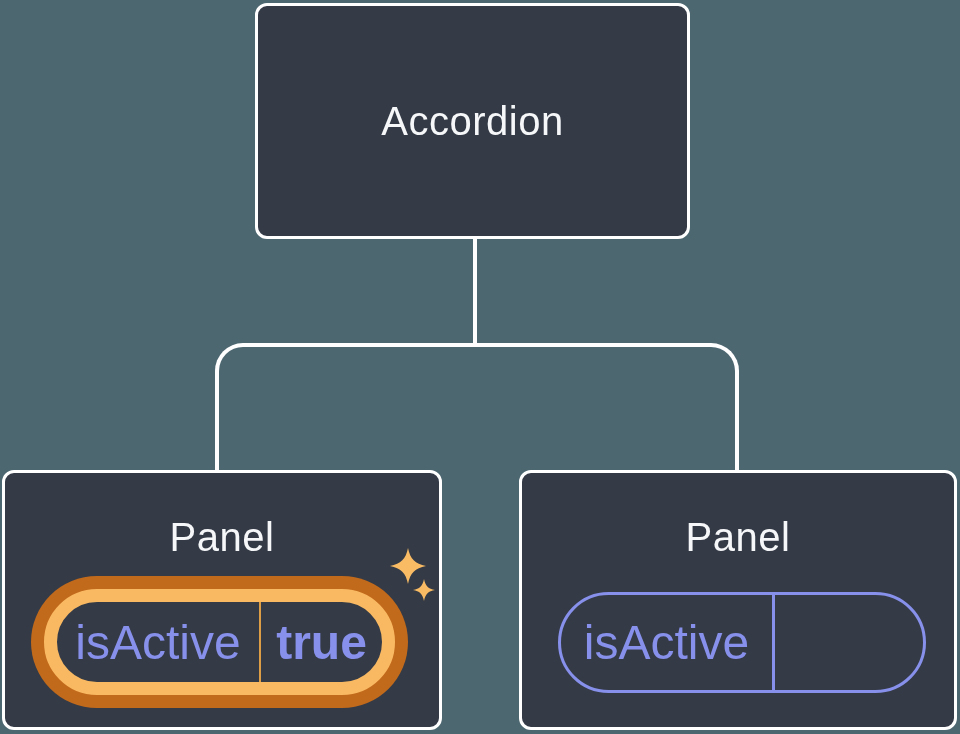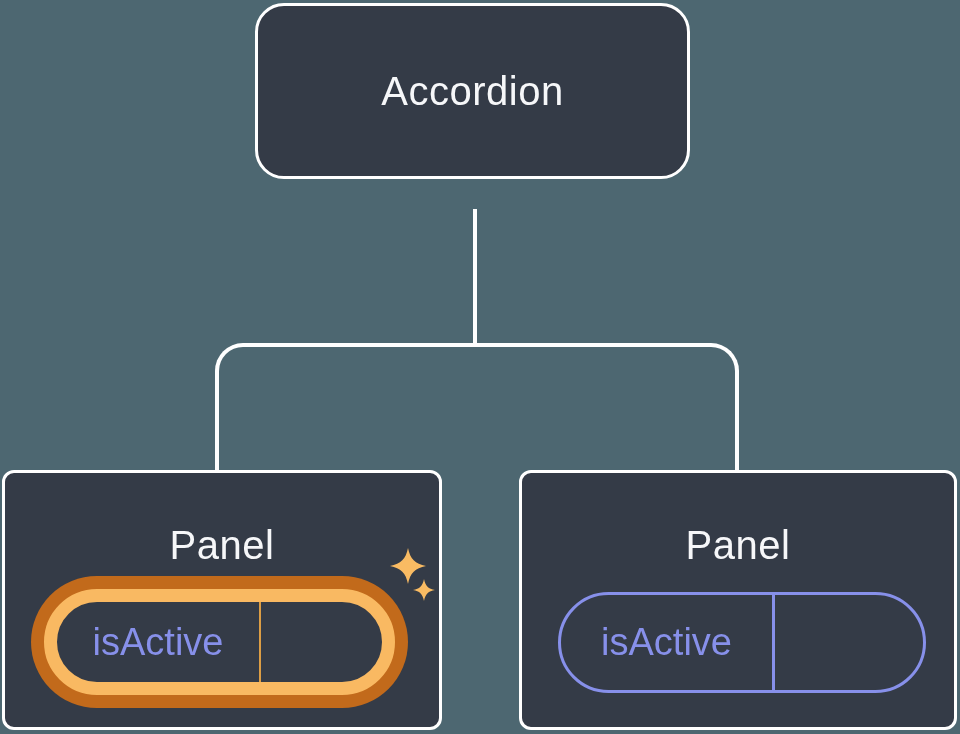--- a/index.html
+++ b/index.html
@@ -18,22 +18,22 @@
     border-radius: 12px;
     box-sizing: border-box;
   }
   .node-label {
     color: #F6F7F9;
     font-size: 40px;
     font-weight: 500;
     letter-spacing: 0.5px;
   }
   .root-node {
-    left: 255px; top: 3px; width: 435px; height: 176px;
-    display: flex; align-items: center; justify-content: center; border-radius: 29px;
+    left: 255px; top: 3px; width: 435px; height: 236px;
+    display: flex; align-items: center; justify-content: center;
   }
   .connector-stem {
     position: absolute;
     left: 473px; top: 209px; width: 4px; height: 138px;
     background: #FFFFFF;
   }
   .connector-branch {
     position: absolute;
     left: 215px; top: 343px; width: 524px; height: 127px;
     box-sizing: border-box;
@@ -41,21 +41,20 @@
     border-left: 4px solid #FFFFFF;
     border-right: 4px solid #FFFFFF;
     border-radius: 28px 28px 0 0;
   }
   .panel-left  { left: 2px;   top: 470px; width: 440px; height: 260px; }
   .panel-right { left: 519px; top: 470px; width: 438px; height: 260px; }
   .panel-title {
     position: absolute;
     top: 42px; left: 0; width: 100%;
     text-align: center;
-    margin-top: 8px;
   }
   .pill {
     position: absolute;
     box-sizing: border-box;
     display: flex;
     align-items: stretch;
     background: #343B47;
     overflow: hidden;
   }
   .pill-active {
@@ -71,21 +70,21 @@
   }
   .pill-cell {
     display: flex; align-items: center; justify-content: center;
   }
   .pill-active .cell-name  { width: 202px; }
   .pill-active .cell-value { flex: 1; }
   .pill-inactive .cell-name  { width: 211px; }
   .pill-inactive .cell-value { flex: 1; }
   .pill-text {
     color: #8790EA;
-    font-size: 38px;
+    font-size: 48px;
     font-weight: 400;
   }
   .pill-text-bold { font-weight: 700; }
   .divider-active   { width: 2px; background: #DD9E45; }
   .divider-inactive { width: 3px; background: #8790EA; }
   .sparkles {
     position: absolute;
     left: 388px; top: 546px;
     width: 50px; height: 58px;
   }
@@ -102,20 +101,23 @@
     <span class="node-label">Accordion</span>
   </div>
 
   <div class="node panel-left">
     <div class="panel-title node-label">Panel</div>
     <div class="pill pill-active">
       <div class="pill-cell cell-name">
         <span class="pill-text">isActive</span>
       </div>
       <div class="divider-active"></div>
+      <div class="pill-cell cell-value">
+        <span class="pill-text pill-text-bold">true</span>
+      </div>
     </div>
   </div>
 
   <svg class="sparkles" viewBox="0 0 50 58" aria-hidden="true">
     <path fill="#F9BB63" d="M20 2 C22.2 13 27 17.8 38 20 C27 22.2 22.2 27 20 38 C17.8 27 13 22.2 2 20 C13 17.8 17.8 13 20 2 Z"></path>
     <path fill="#F9BB63" d="M36 33 C37.4 40 40.4 43 47 44 C40.4 45 37.4 48 36 55 C34.6 48 31.6 45 25 44 C31.6 43 34.6 40 36 33 Z"></path>
   </svg>
 
   <div class="node panel-right">
     <div class="panel-title node-label">Panel</div>

